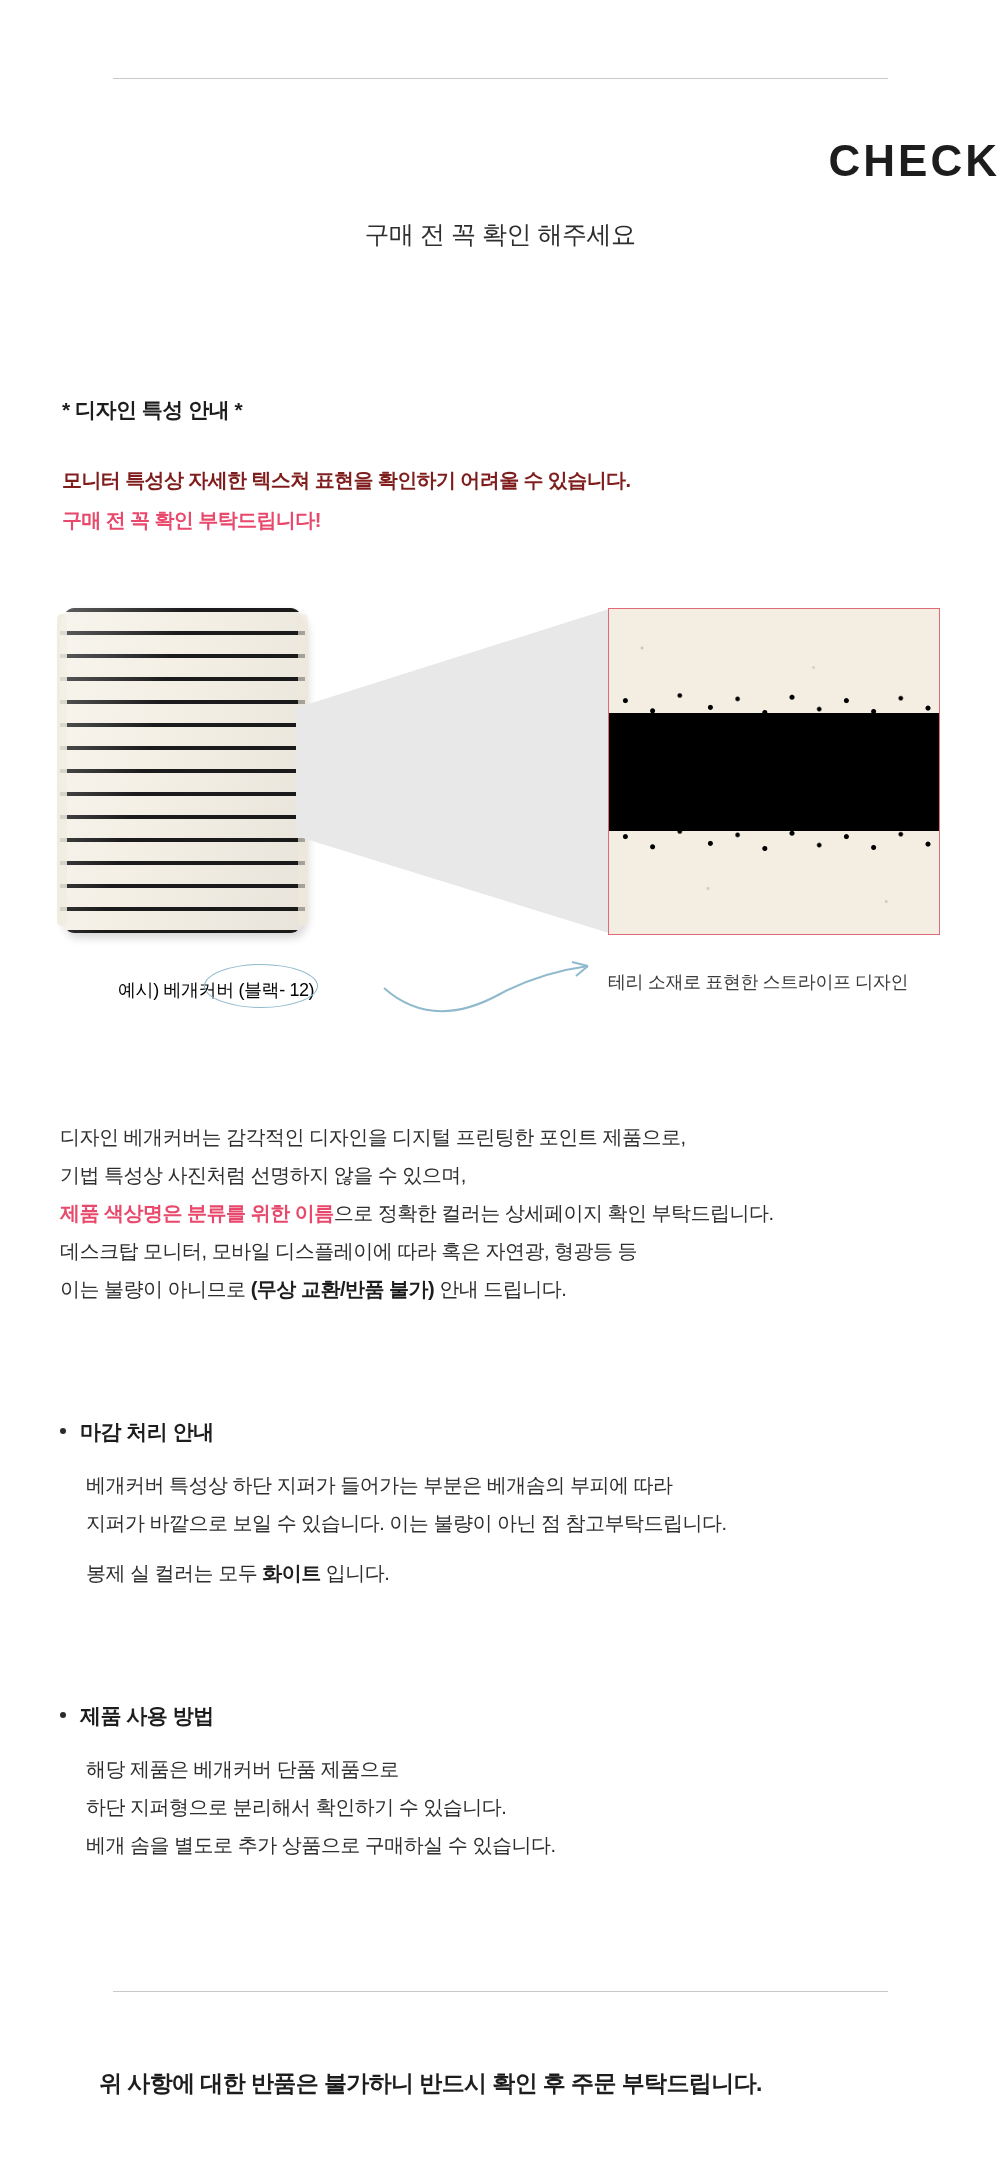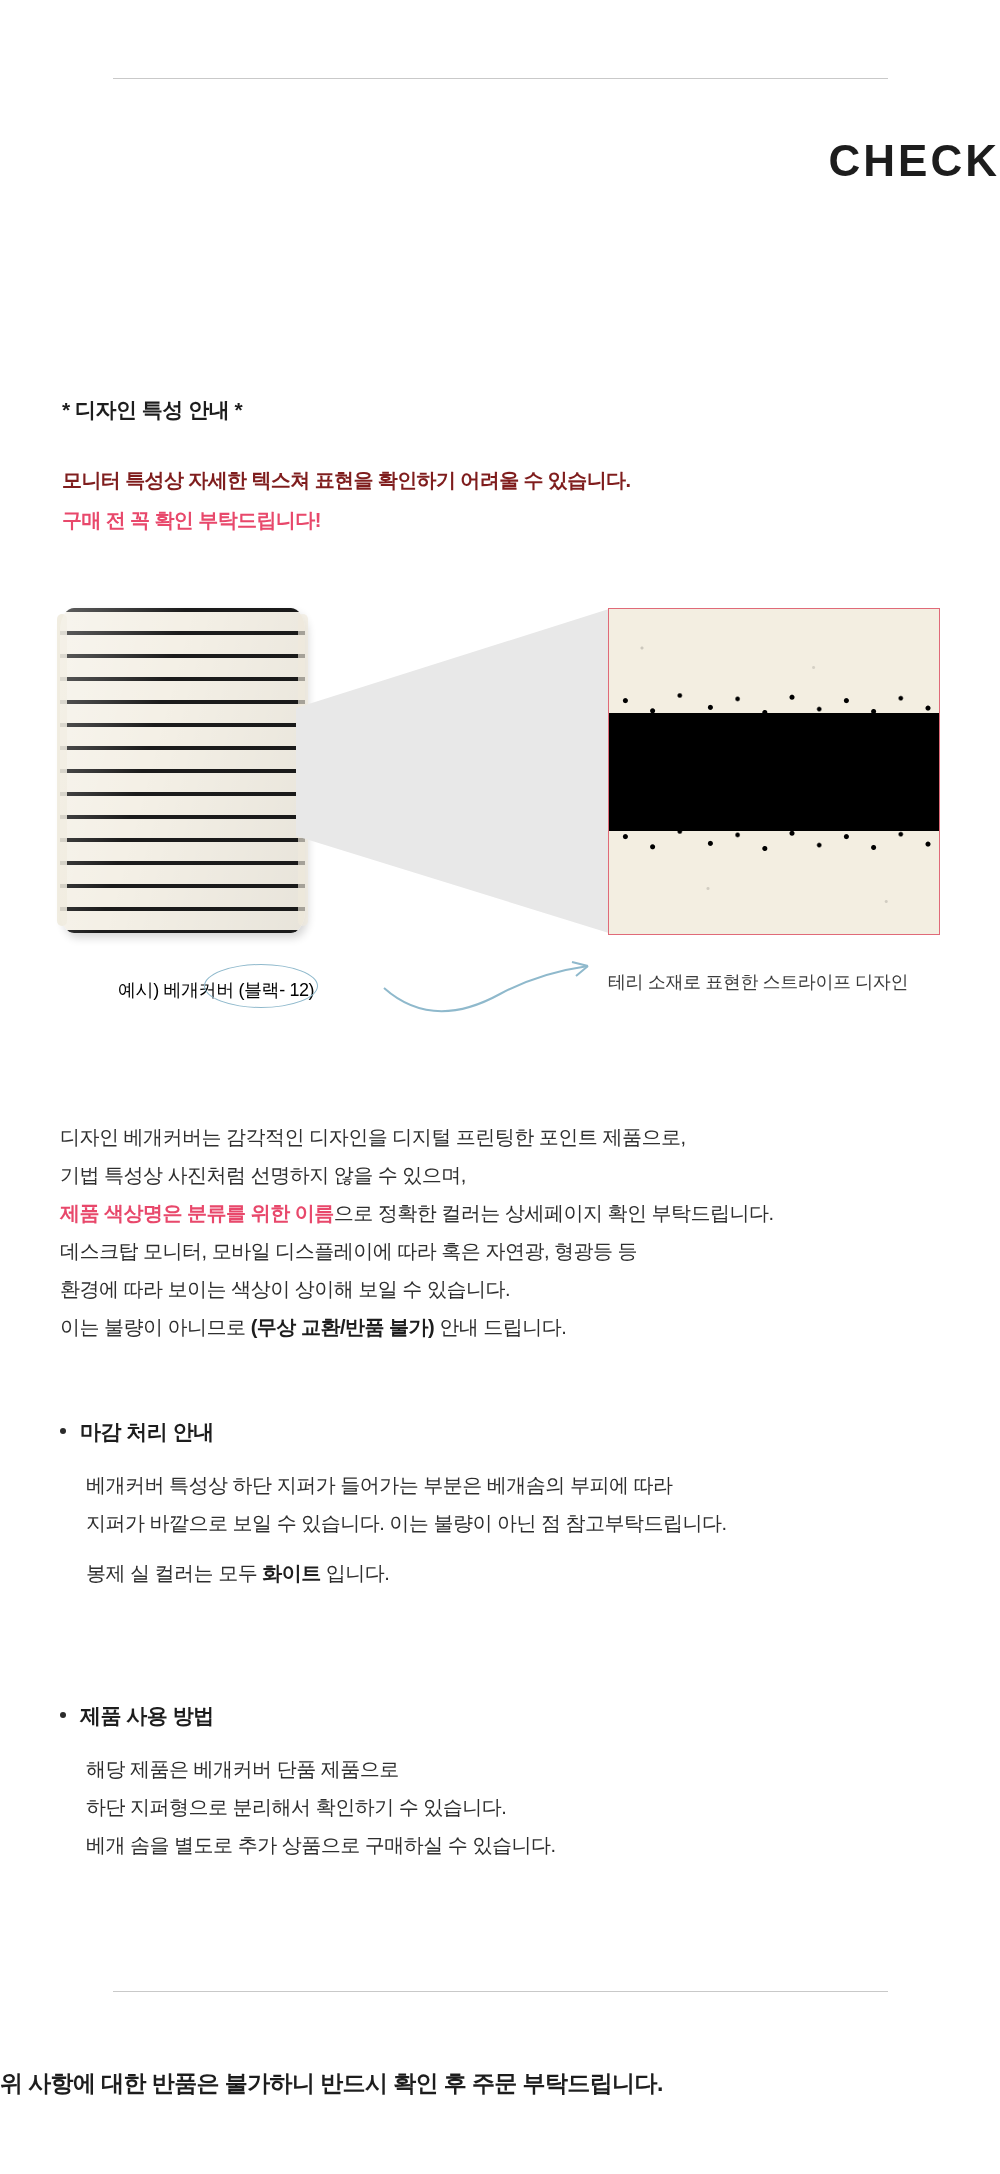--- a/index.html
+++ b/index.html
@@ -286,34 +286,36 @@
     top: 1991px;
     width: 775px;
     height: 1px;
     background: #c9c9c9;
   }
   .footer-note {
     position: absolute;
     left: 0;
     top: 2068px;
     width: 861px;
+    text-align: center;
     font-size: 23px;
     font-weight: bold;
     color: #1d1d1d;
     letter-spacing: -0.6px;
   }
 </style>
 </head>
 <body>
 
 <div class="page">
 
   <div class="top-rule"></div>
 
   <div class="title">CHECK</div>
+  <div class="subtitle">구매 전 꼭 확인 해주세요</div>
 
   <div class="design-heading">* 디자인 특성 안내 *</div>
   <div class="warn1">모니터 특성상 자세한 텍스쳐 표현을 확인하기 어려울 수 있습니다.</div>
   <div class="warn2">구매 전 꼭 확인 부탁드립니다!</div>
 
   <div class="pillow-wrap">
     <div class="pillow">
       <div class="pillow-gloss"></div>
     </div>
   </div>
@@ -339,21 +341,20 @@
 
   <div class="caption-right">테리 소재로 표현한 스트라이프 디자인</div>
 
   <div class="para">
     <div>디자인 베개커버는 감각적인 디자인을 디지털 프린팅한 포인트 제품으로,</div>
     <div>기법 특성상  사진처럼 선명하지 않을 수 있으며,</div>
     <div>
       <span class="accent">제품 색상명은 분류를 위한 이름</span><span>으로 정확한 컬러는 상세페이지 확인 부탁드립니다.</span>
     </div>
     <div>데스크탑 모니터, 모바일 디스플레이에 따라 혹은 자연광, 형광등 등</div>
-    <div> 환경에 따라 보이는 색상이 상이해 보일 수 있습니다.</div>
     <div>
       <span>이는 불량이 아니므로 </span><span class="bold">(무상 교환/반품 불가)</span><span> 안내 드립니다.</span>
     </div>
   </div>
 
   <div class="section sec1">
     <div class="sec-head">
       <span class="bullet"></span>
       <span>마감 처리 안내</span>
     </div>

